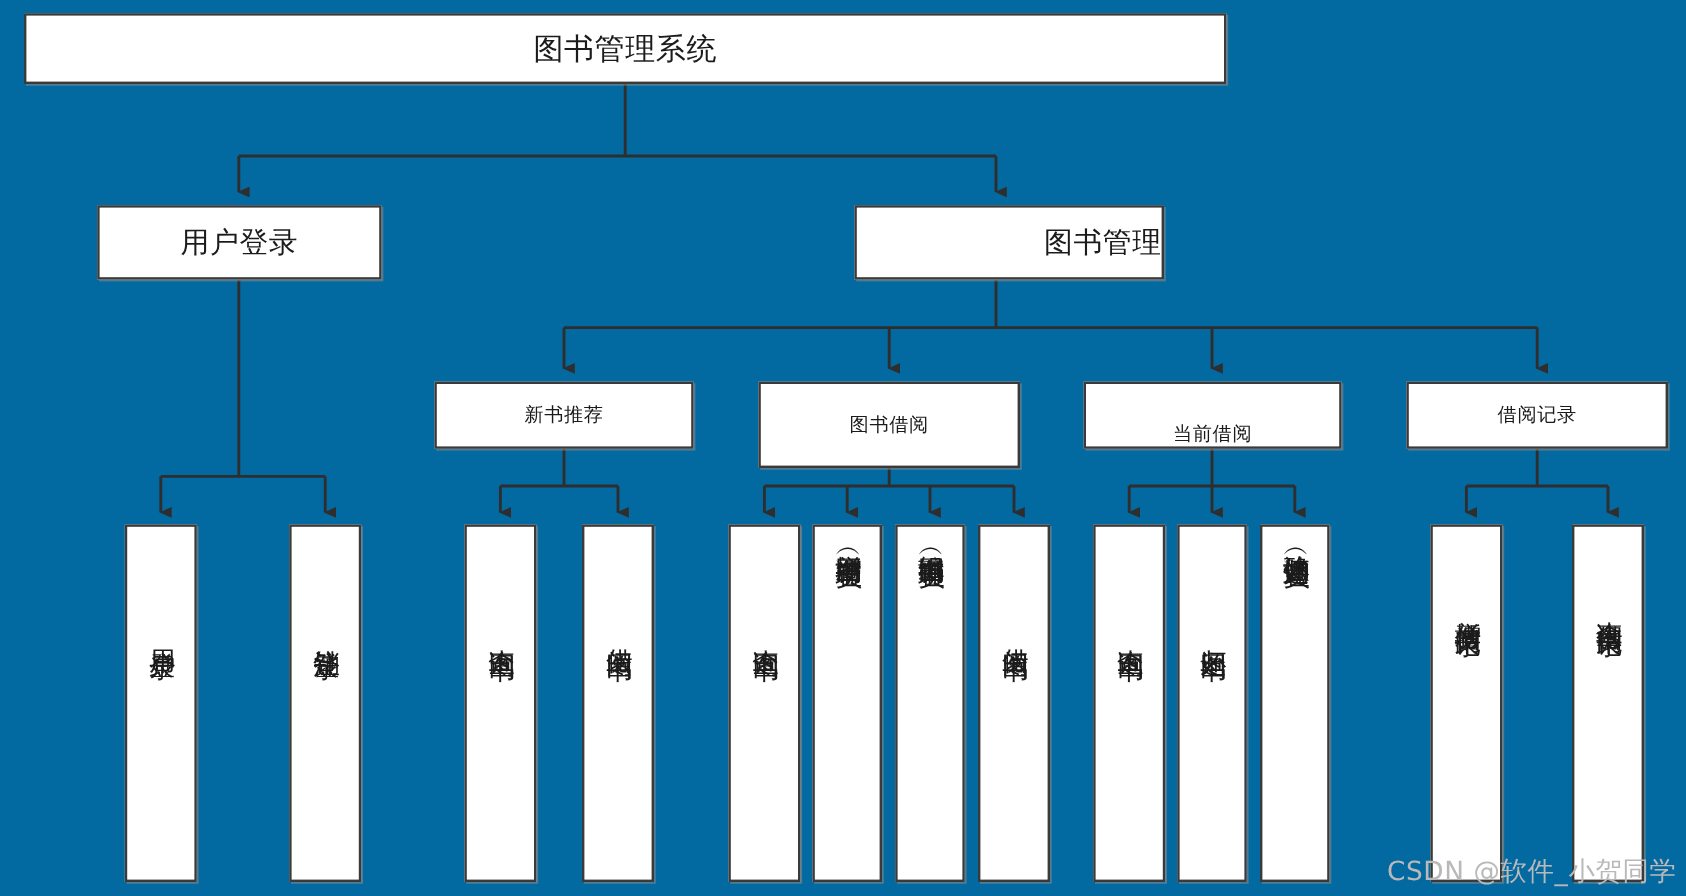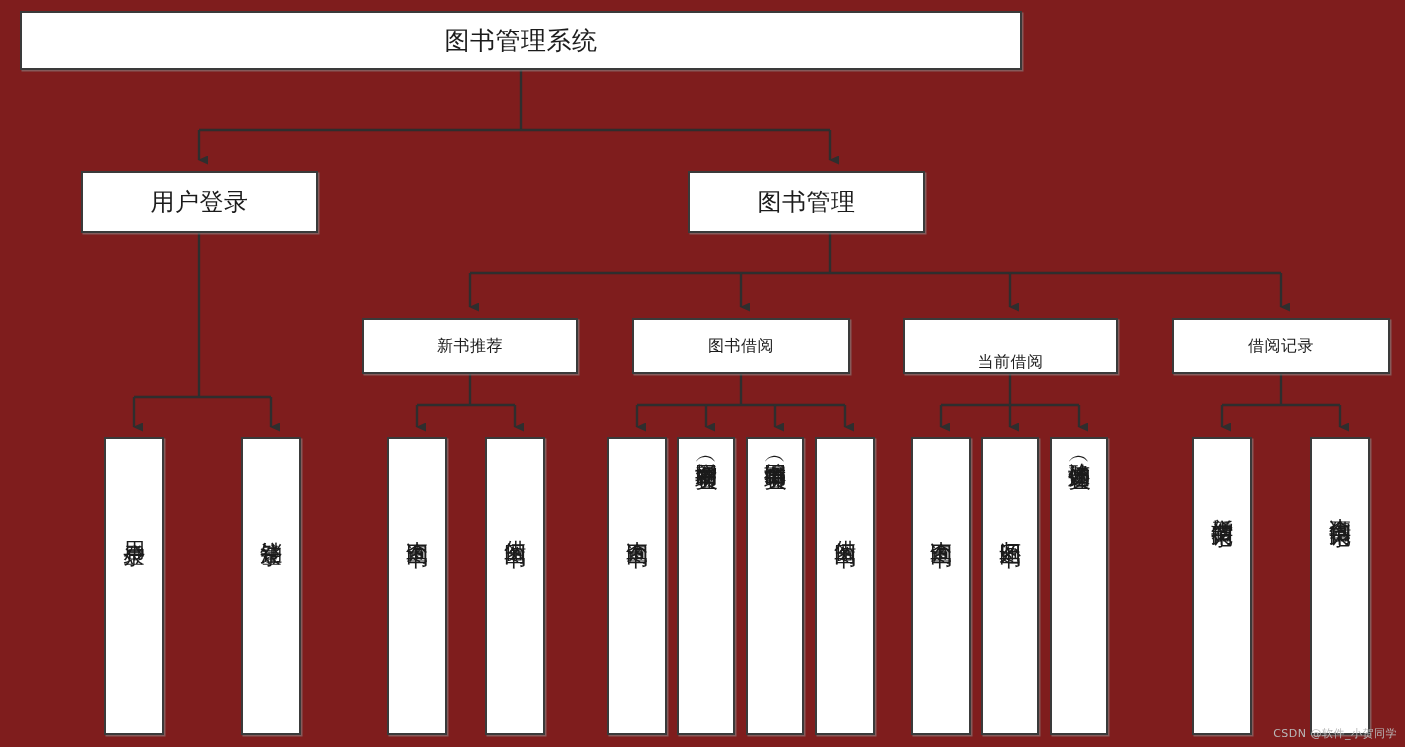--- a/index.html
+++ b/index.html
@@ -8,21 +8,21 @@
     padding: 0;
     background: #ffffff;
   }
   body {
     font-family: "DejaVu Sans", "Liberation Sans", sans-serif;
   }
   #canvas {
     position: relative;
     width: 1405px;
     height: 747px;
-    background: #7f1d1d;
+    background: #0369a1;
     overflow: hidden;
     text-decoration: underline;
   }
   #wires {
     position: absolute;
     left: 0;
     top: 0;
     width: 1405px;
     height: 747px;
     pointer-events: none;
@@ -67,21 +67,21 @@
   .node-leaf.leaf-mid .label {
     padding-top: 55px;
   }
   .node-leaf.leaf-short .label {
     padding-top: 78px;
   }
   .watermark {
     position: absolute;
     right: 8px;
     bottom: 6px;
-    font-size: 11px;
+    font-size: 22px;
     color: #b9b9b9;
     letter-spacing: 0.5px;
     white-space: nowrap;
     user-select: none;
   }
 </style>
 </head>
 <body>
 
 <div id="canvas">
@@ -136,28 +136,28 @@
     </g>
   </svg>
 
   <div class="node node-root" style="left:20px; top:11px; width:1002px; height:59px;">
     <span class="label">图书管理系统</span>
   </div>
 
   <div class="node node-l2" style="left:81px; top:171px; width:237px; height:62px;">
     <span class="label">用户登录</span>
   </div>
-  <div class="node node-l2" style="left:688px; top:171px; width:237px; height:62px;">
+  <div class="node node-l2" style="left:712px; top:171px; width:258px; height:62px;justify-content:flex-end;">
     <span class="label">图书管理</span>
   </div>
 
   <div class="node node-l3" style="left:362px; top:318px; width:216px; height:56px;">
     <span class="label">新书推荐</span>
   </div>
-  <div class="node node-l3" style="left:632px; top:318px; width:218px; height:56px;justify-content:center;">
+  <div class="node node-l3" style="left:632px; top:318px; width:218px; height:72px;justify-content:center;">
     <span class="label">图书借阅</span>
   </div>
   <div class="node node-l3" style="left:903px; top:318px; width:215px; height:56px;align-items:flex-end;">
     <span class="label">当前借阅</span>
   </div>
   <div class="node node-l3" style="left:1172px; top:318px; width:218px; height:56px;">
     <span class="label">借阅记录</span>
   </div>
 
   <div class="node node-leaf leaf-short" style="left:104px; top:437px; width:60px; height:298px;">

